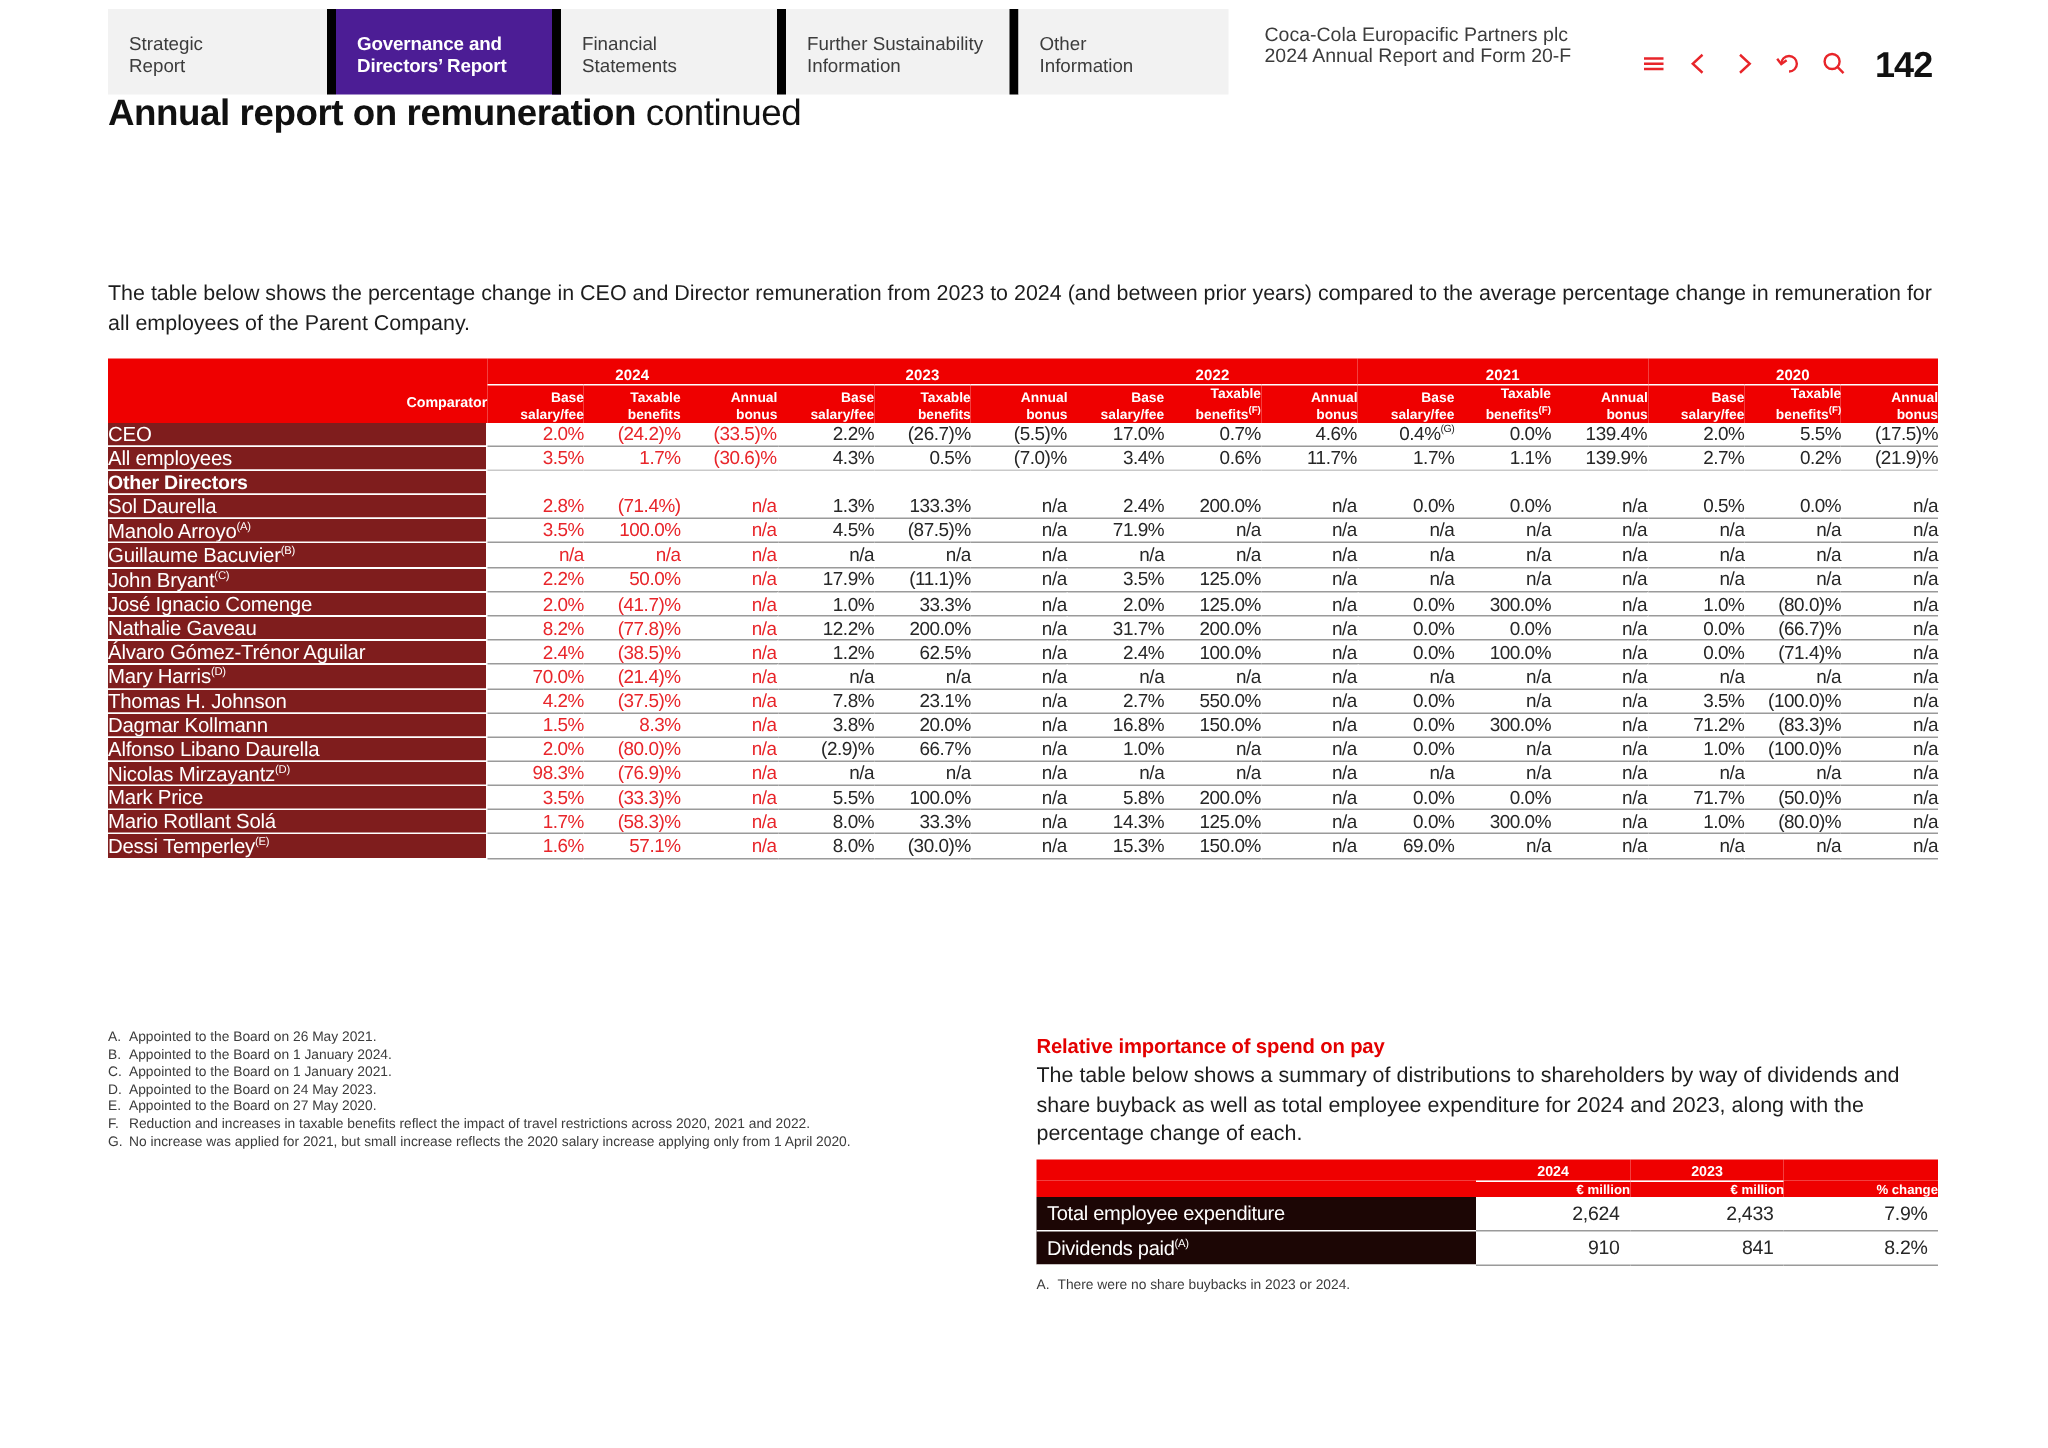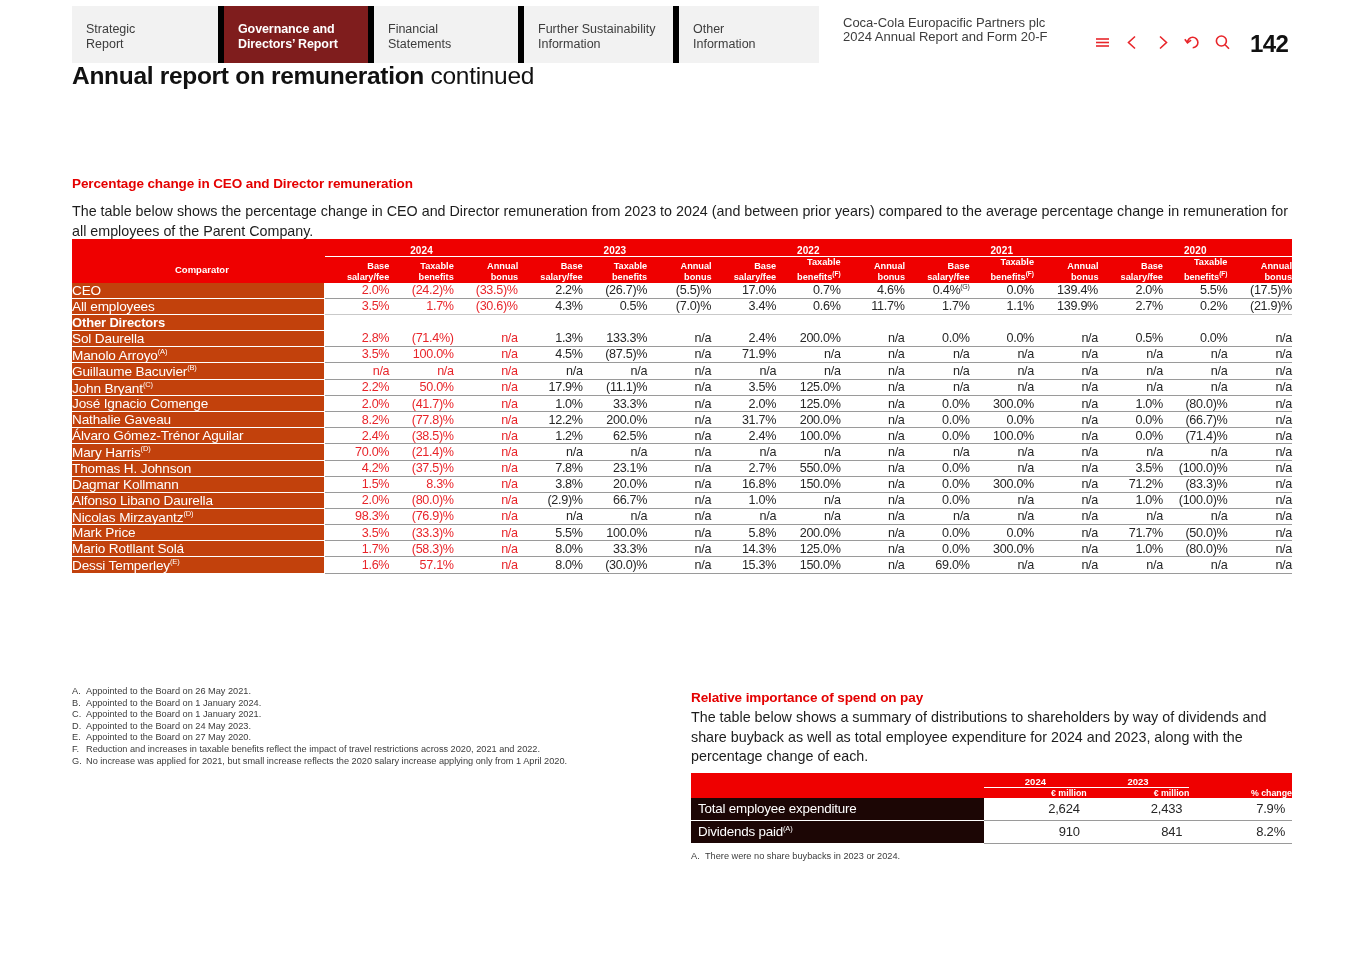--- a/index.html
+++ b/index.html
@@ -17,21 +17,21 @@
   .tab {
     background: #f2f2f2;
     border-right: 6px solid #000000;
     padding: 16px 14px 12px 14px;
     font-size: 12.5px;
     line-height: 14.5px;
     color: #3c3c3c;
     white-space: pre-line;
     min-height: 52px;
   }
-  .tab.active { background: #7f1d1d; color: #ffffff; font-weight: bold; letter-spacing: -0.1px; }
+  .tab.active { background: #4c1d95; color: #ffffff; font-weight: bold; letter-spacing: -0.1px; }
   .tab.t1 { width: 152px; }
   .tab.t2 { width: 150px; }
   .tab.t3 { width: 150px; }
   .tab.t4 { width: 155px; }
   .tab.t5 { width: 140px; border-right: none; }
 
   .report-id {
     position: absolute; left: 843px; top: 16px;
     font-size: 13px; line-height: 14px; color: #3c3c3c; white-space: pre-line;
   }
@@ -73,26 +73,26 @@
     color: #fff; font-size: 10px; font-weight: bold; text-align: center;
     padding-bottom: 3px; border-bottom: 1px solid #ffffff;
     letter-spacing: 0.1px;
   }
   .hdr-year.blank { border-bottom: none; }
   .hdr-sub {
     color: #fff; font-size: 9.2px; font-weight: bold; text-align: right;
     padding: 4px 7px 8px 2px; line-height: 11px; vertical-align: bottom;
     white-space: pre-line;
   }
-  .hdr-sub.left { text-align: center; padding-left: 7px; font-size: 9.5px; vertical-align: bottom; padding-bottom: 8px; }
+  .hdr-sub.left { text-align: right; padding-left: 7px; font-size: 9.5px; vertical-align: bottom; padding-bottom: 8px; }
   .hdr-sub sup { font-size: 6.5px; vertical-align: super; }
 
   table.main tbody td { padding: 0; }
   td.rowname {
-    background: #c2410c; color: #ffffff;
+    background: #7f1d1d; color: #ffffff;
     font-size: 13.6px; padding: 3.5px 6px 4.5px 7px;
     letter-spacing: -0.15px;
     border-bottom: 1px solid #ffffff;
     white-space: nowrap; overflow: hidden;
   }
   td.rowname.bold { font-weight: bold; font-size: 13px; margin-top: 12px; }
   td.rowname sup { font-size: 7.5px; vertical-align: super; }
   td.val {
     background: #ffffff; text-align: right;
     font-size: 12.6px; color: #262626;
@@ -205,21 +205,20 @@
           <line x1="12.1" y1="11.8" x2="16" y2="15.8" stroke="#e8252a" stroke-width="1.6"></line>
         </svg>
     </span>
   </div>
 
   <div class="pagenum">142</div>
 
   <div class="page-title"><b>Annual report on remuneration</b><span class="cont"> continued</span></div>
 
   <div id="left-section">
-    <div class="sec-head">Percentage change in CEO and Director remuneration</div>
     <div class="sec-body">The table below shows the percentage change in CEO and Director remuneration from 2023 to 2024 (and between prior years) compared to the average percentage change in remuneration for all employees of the Parent Company.</div>
   </div>
 
   <div class="main-table-wrap">
     <table class="main">
       <colgroup>
         <col class="c-name">
         <col class="c-val">
           <col class="c-val">
           <col class="c-val">

